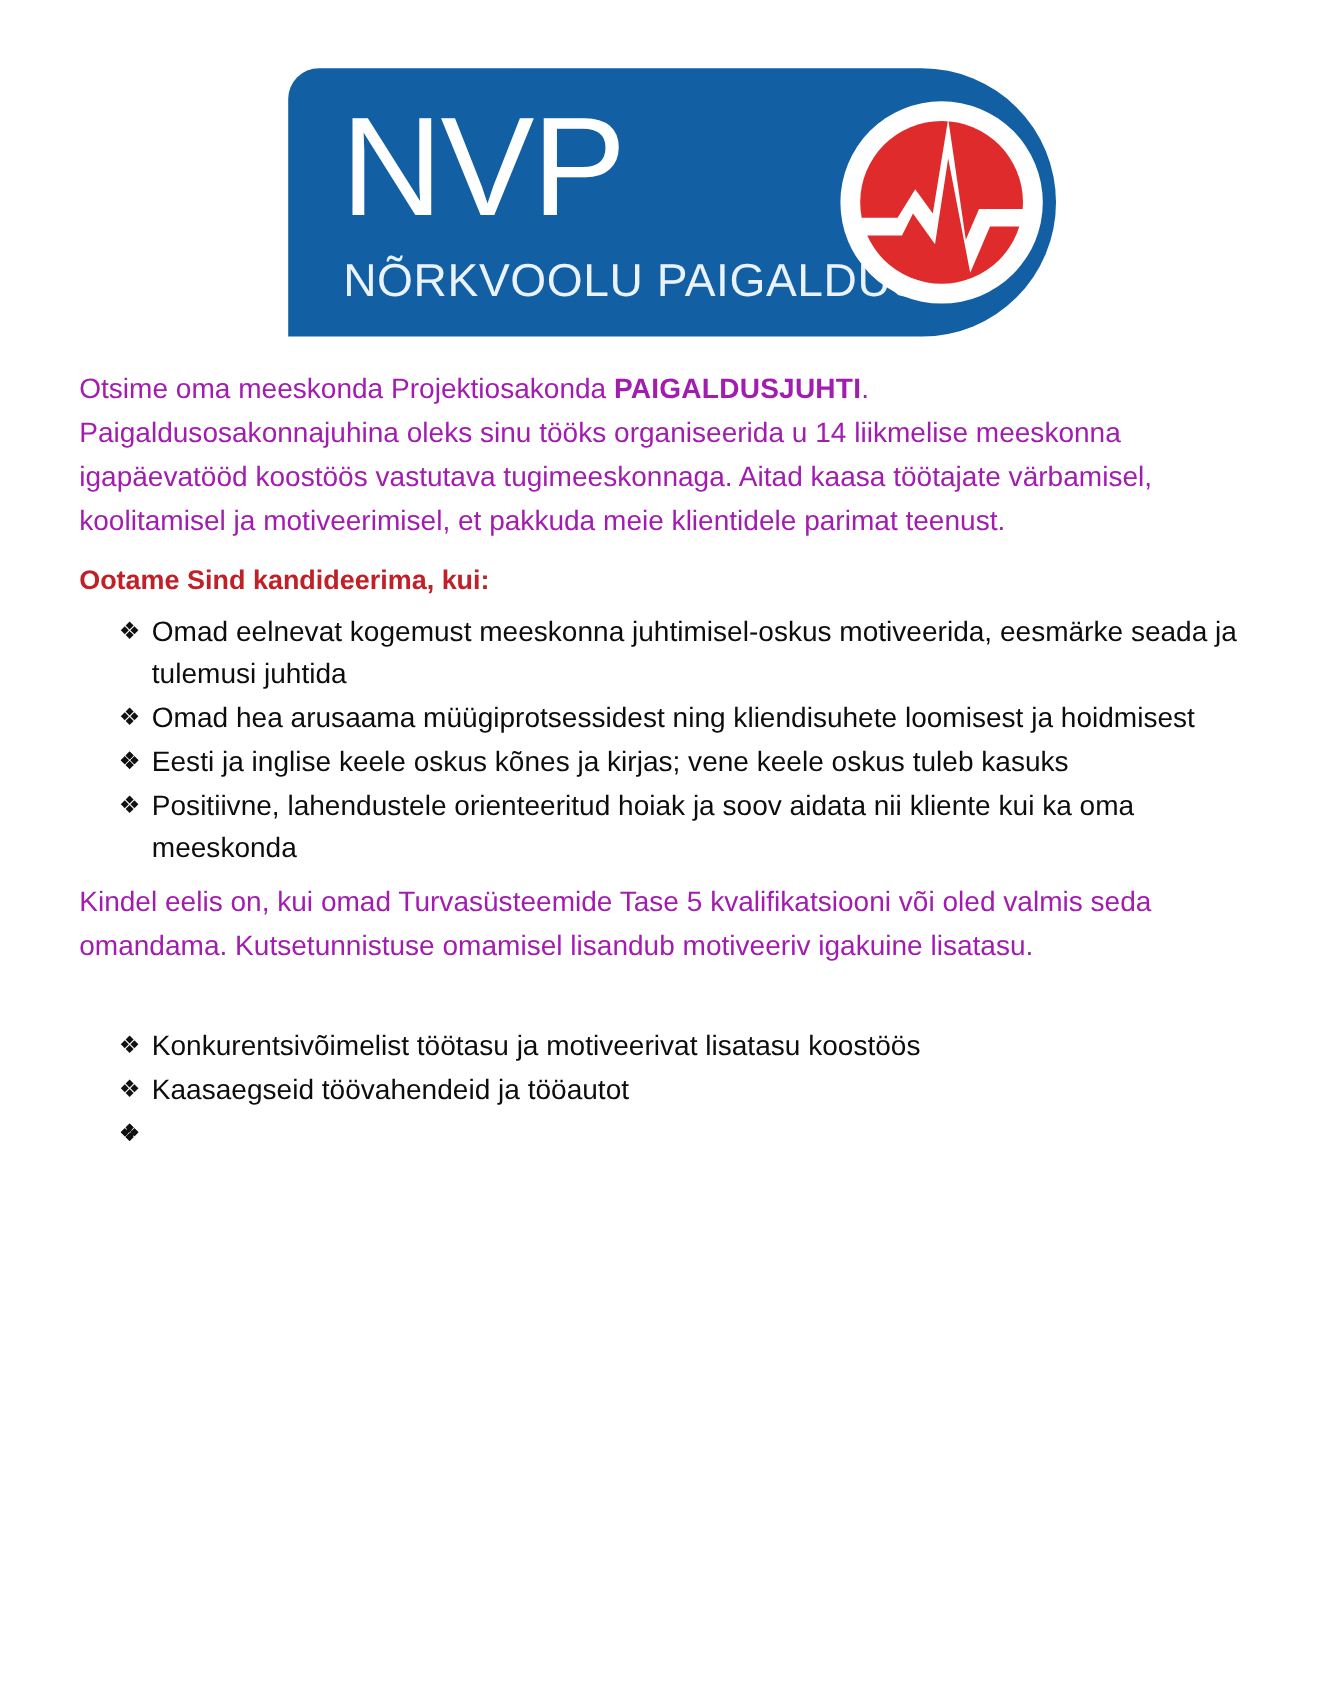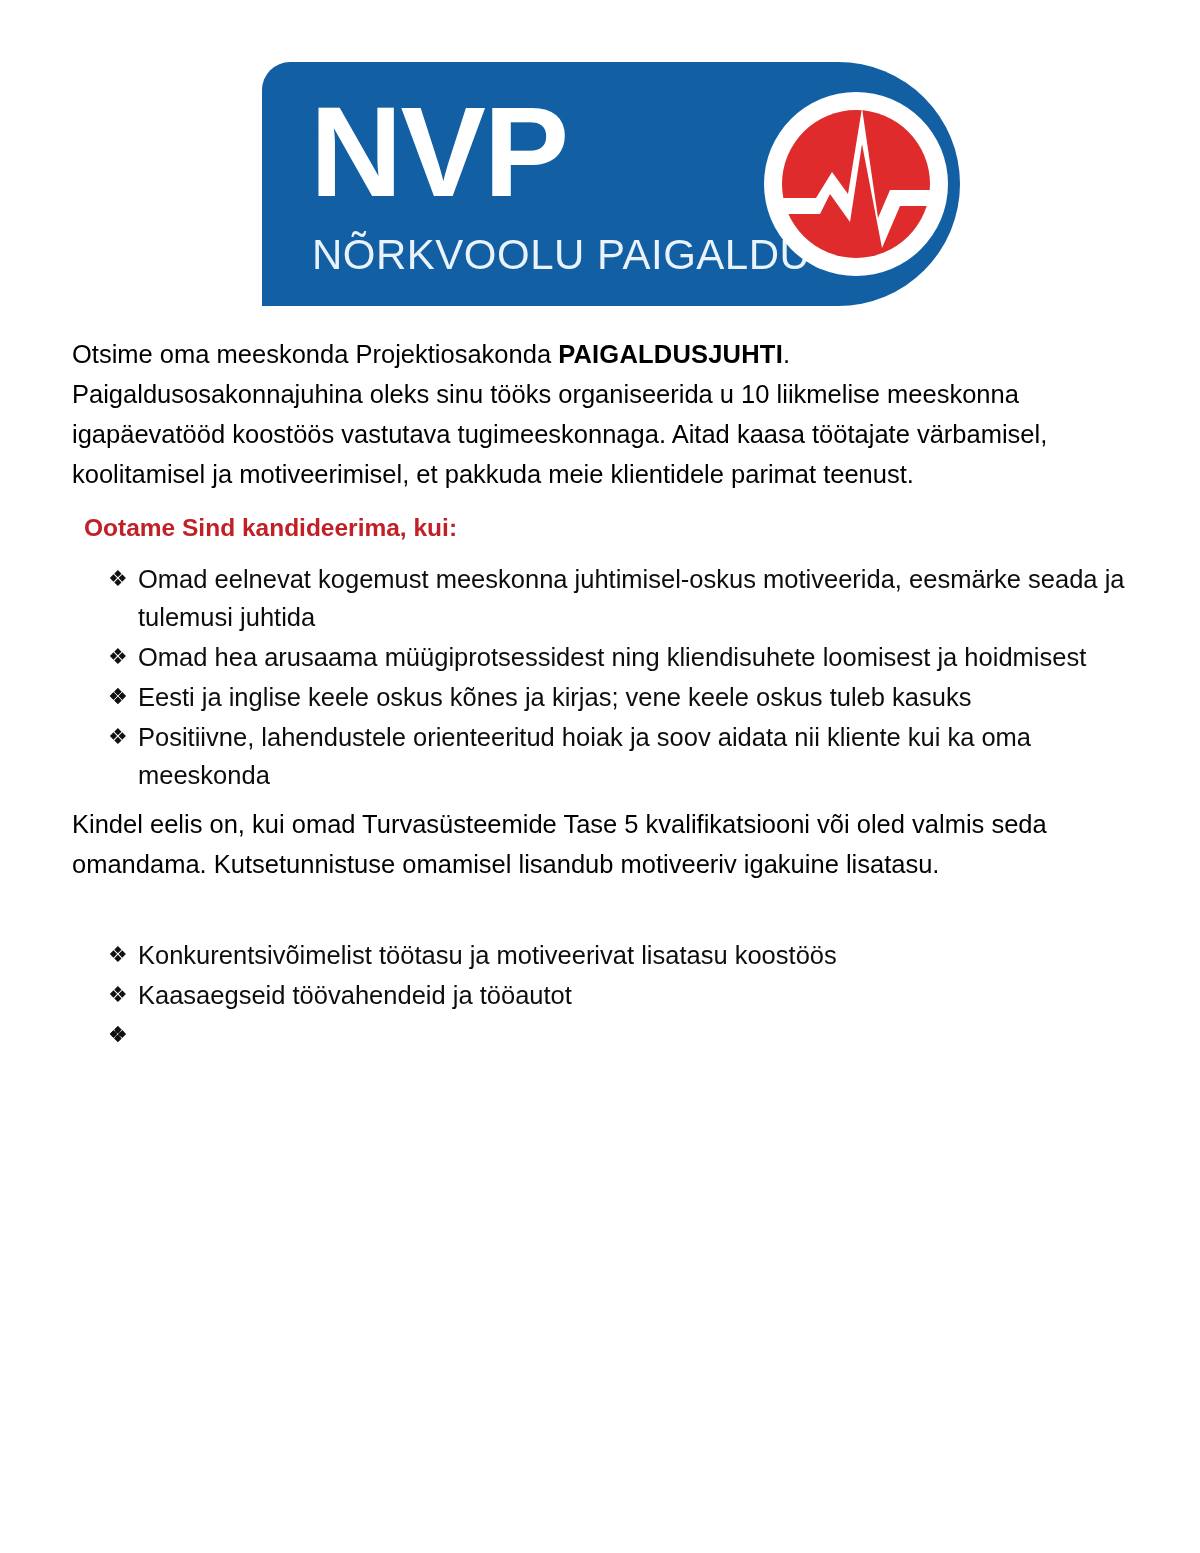--- a/index.html
+++ b/index.html
@@ -43,21 +43,21 @@
     border-radius: 28px 122px 122px 0;
   }
   .logo-wordmark {
     position: absolute;
     left: 48px;
     top: 20px;
     width: 460px;
     height: 140px;
     color: #ffffff;
     font-family: "Liberation Sans", sans-serif;
-    font-weight: bold;
+    font-weight: normal;
     font-size: 128px;
     line-height: 140px;
     letter-spacing: -2px;
     white-space: nowrap;
   }
   .logo-subtitle {
     position: absolute;
     left: 50px;
     top: 168px;
     color: #eaf3fb;
@@ -86,29 +86,29 @@
     position: absolute;
     left: 72px;
     top: 334px;
     width: 1060px;
   }
 
   p.para {
     margin: 0 0 14px 0;
     font-size: 25.5px;
     line-height: 40px;
-    color: #000000;
+    color: #a21caf;
     font-weight: normal;
   }
   p.para.tight { margin-bottom: 0; }
 
   .strong-role { font-weight: bold; letter-spacing: 0.2px; }
 
   h2.section-heading {
-    margin: 12px;
+    margin: 0;
     font-size: 24.5px;
     line-height: 40px;
     font-weight: bold;
     color: #C02026;
   }
 
   ul.bullets {
     list-style: none;
     margin: 8px 0 0 0;
     padding: 0;
@@ -157,21 +157,21 @@
         <path d="M16 108 L54 108 L70 82 L86 104 L100 18 L116 128 L128 100 L172 100
                  L172 116 L138 116 L120 158 L100 54 L88 132 L68 104 L58 124 L16 124 Z" fill="#ffffff"></path>
       </svg>
     </div>
   </div>
 
   <div class="body-wrap">
 
     <p class="para tight"><span>Otsime oma meeskonda Projektiosakonda </span><span class="strong-role">PAIGALDUSJUHTI</span><span>.</span></p>
 
-    <p class="para">Paigaldusosakonnajuhina oleks sinu tööks organiseerida u 10 liikmelise meeskonna igapäevatööd koostöös vastutava tugimeeskonnaga. Aitad kaasa töötajate värbamisel, koolitamisel ja motiveerimisel, et pakkuda meie klientidele parimat teenust.</p>
+    <p class="para">Paigaldusosakonnajuhina oleks sinu tööks organiseerida u 14 liikmelise meeskonna igapäevatööd koostöös vastutava tugimeeskonnaga. Aitad kaasa töötajate värbamisel, koolitamisel ja motiveerimisel, et pakkuda meie klientidele parimat teenust.</p>
 
     <h2 class="section-heading">Ootame Sind kandideerima, kui:</h2>
 
     <ul class="bullets">
       <li>
         <span class="bullet-mark">❖</span>
         <span>Omad eelnevat kogemust meeskonna juhtimisel-oskus motiveerida, eesmärke seada ja tulemusi juhtida</span>
       </li>
       <li>
         <span class="bullet-mark">❖</span>

